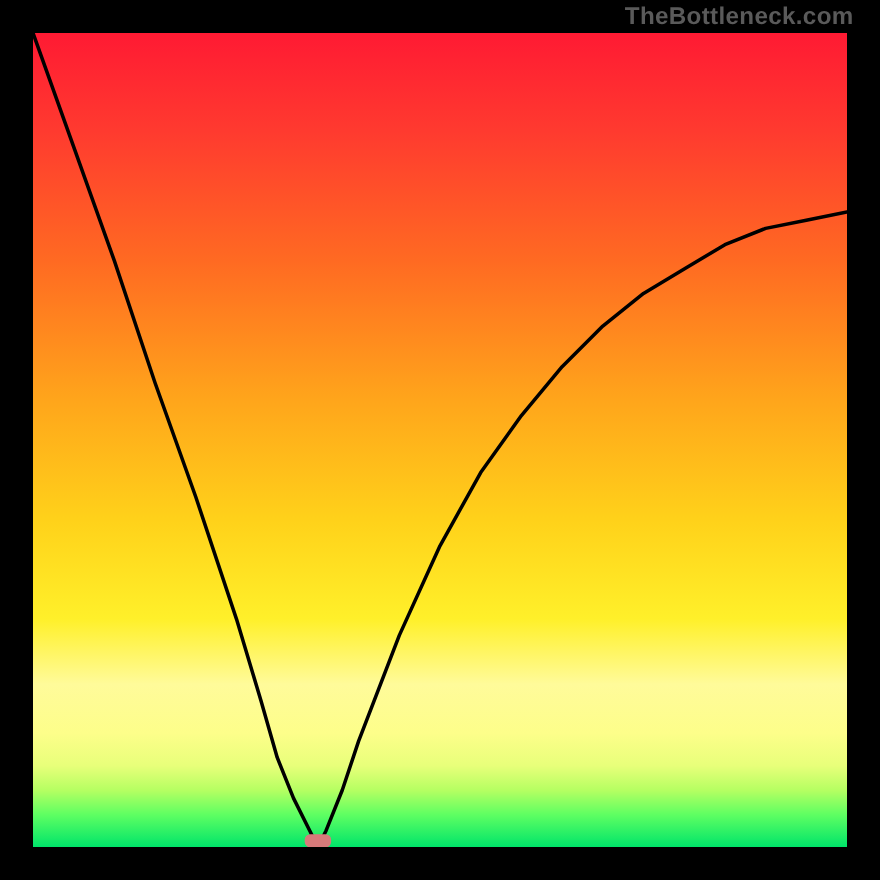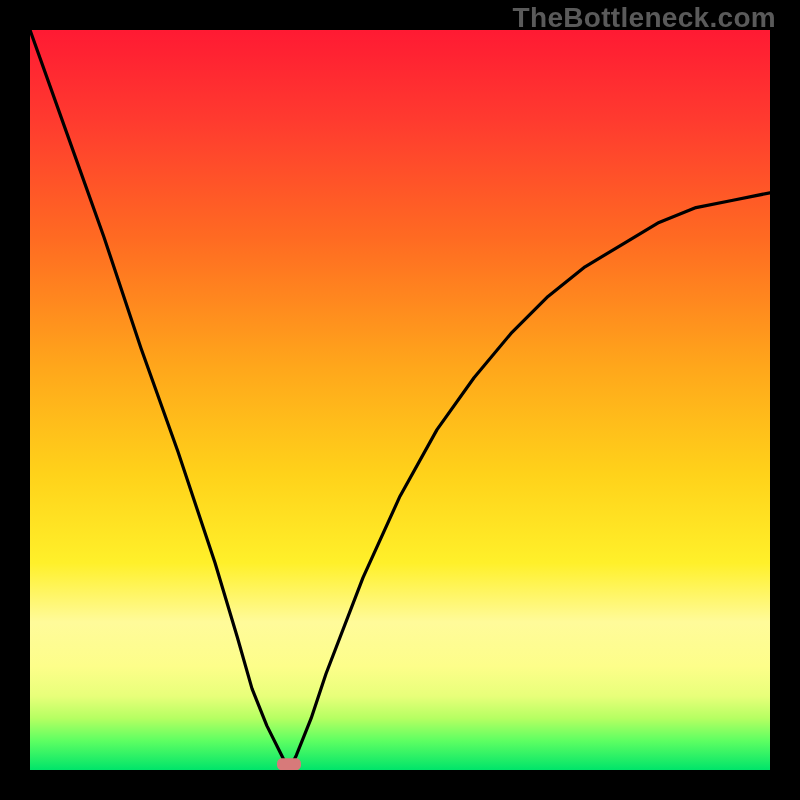--- a/index.html
+++ b/index.html
@@ -14,21 +14,21 @@
   .outer-frame {
     position: relative;
     width: 800px;
     height: 800px;
     background: #000;
   }
   .watermark {
     position: absolute;
     top: 2px;
     right: 24px;
-    font-size: 28px;
+    font-size: 22px;
     color: #5a5a5a;
     font-weight: 600;
     letter-spacing: 0.3px;
     user-select: none;
   }
   .plot-area {
     position: absolute;
     left: 30px;
     top: 30px;
     width: 740px;

